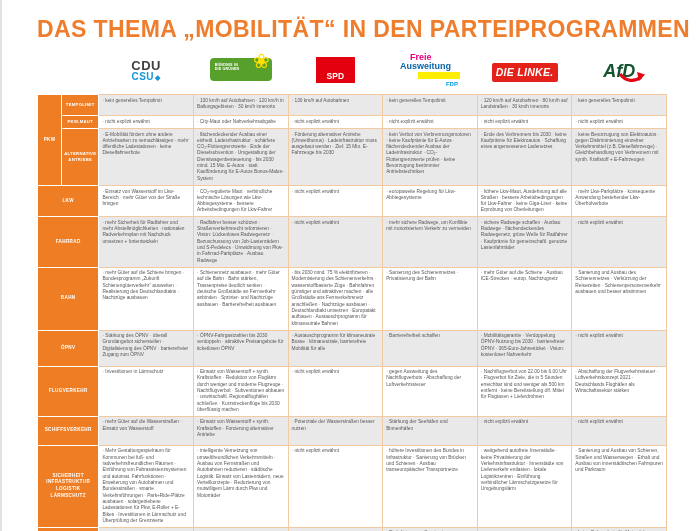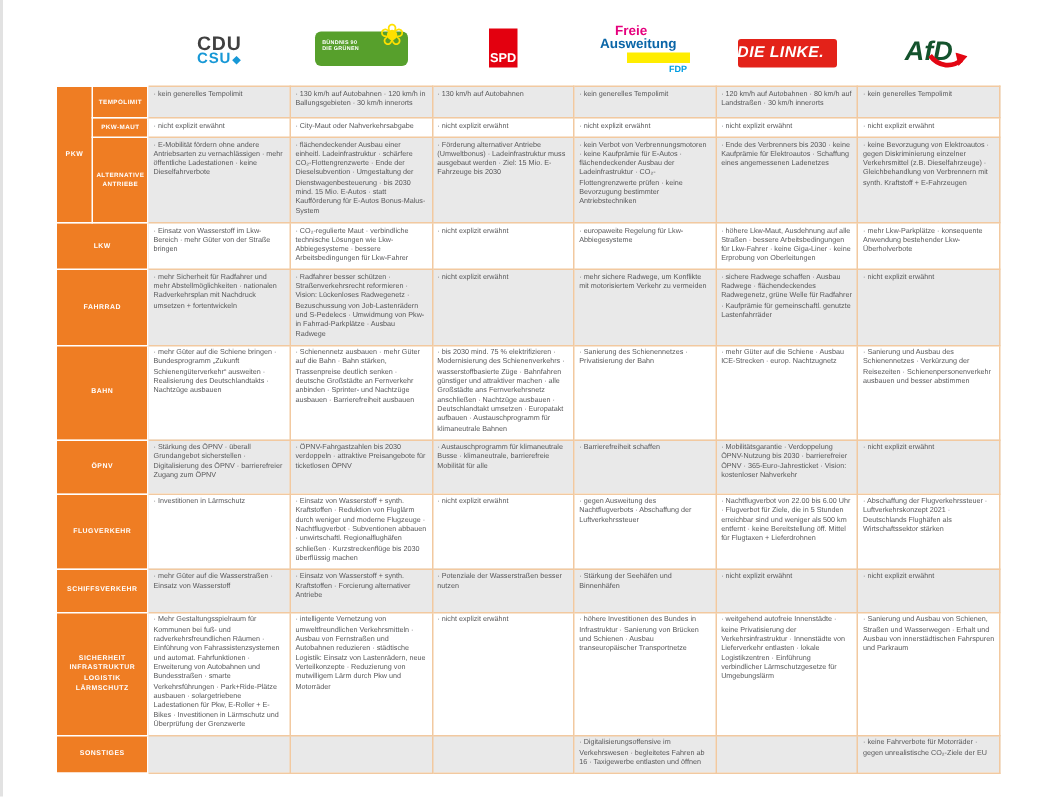--- a/index.html
+++ b/index.html
@@ -52,46 +52,47 @@
 
   .gruene-box {
     position:relative; display:inline-block; width:62px; height:23px;
     background:#57a02c; border-radius:4px; text-align:left;
   }
   .gruene-txt { position:absolute; left:5px; top:5px; color:#fff; font-weight:bold;
     font-size:3.6px; line-height:4.4px; letter-spacing:0.2px; }
   .gruene-flower { position:absolute; right:2px; top:-7px; color:#ffe000; font-size:20px; line-height:20px; }
 
   .spd-box {
-    display:inline-block; width:19px; height:26px; background:#e3000f;
+    display:inline-block; width:39px; height:26px; background:#e3000f;
     position:relative;
   }
   .spd-txt { position:absolute; bottom:2px; left:0; right:0; color:#fff; font-weight:bold; font-size:8.5px; text-align:center; }
 
   .fdp-wrap { display:inline-block; text-align:left; }
   .fdp-l1 { color:#e5007d; font-weight:bold; font-size:9px; line-height:9px;padding-left:10px; }
   .fdp-l2 { color:#0b66a8; font-weight:bold; font-size:9px; line-height:9px; }
   .fdp-bar { margin-top:1px; margin-left:18px; width:42px; height:7px; background:#ffed00;
     text-align:right; padding-right:2px; }
   .fdp-badge { color:#009ee3; font-weight:bold; font-size:6px; line-height:7px; }
 
   .linke-box {
     display:inline-block; width:66px; height:19px; background:#e32219; border-radius:2px;
     color:#fff; font-weight:bold; font-style:italic; font-size:10.5px; line-height:19px;
-    text-align:left; letter-spacing:0.3px;
+    text-align:center; letter-spacing:0.3px;
   }
 
   .afd-wrap { display:inline-block; position:relative; }
   .afd-txt { color:#14532d; font-weight:bold; font-style:italic; font-size:18px; line-height:18px; }
   .afd-swoosh { position:absolute; right:-10px; bottom:-6px; }
 </style>
 </head>
 <body>
 
 <div class="page">
+  <div class="title">DAS THEMA „MOBILITÄT“ IN DEN PARTEIPROGRAMMEN</div>
 
   <table>
     <colgroup>
       <col class="c-g">
         <col class="c-s">
       <col class="c-p">
         <col class="c-p">
         <col class="c-p">
         <col class="c-p">
         <col class="c-p">

